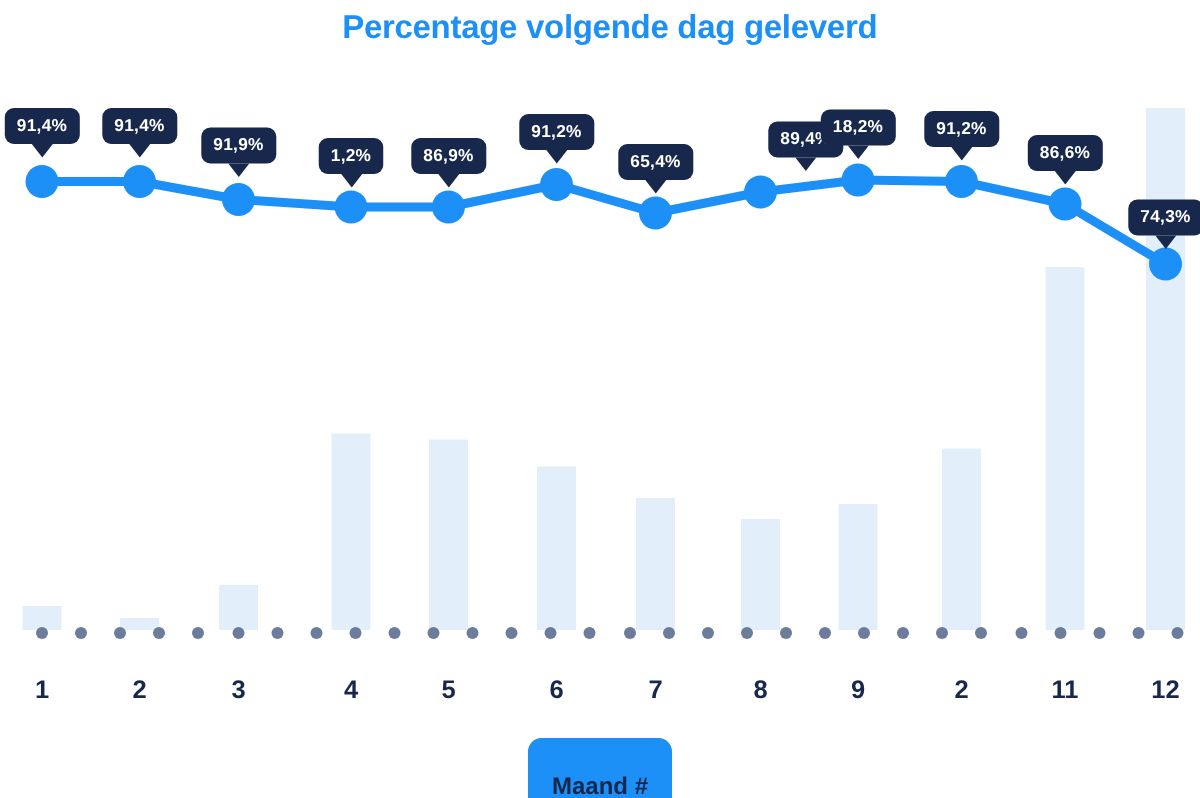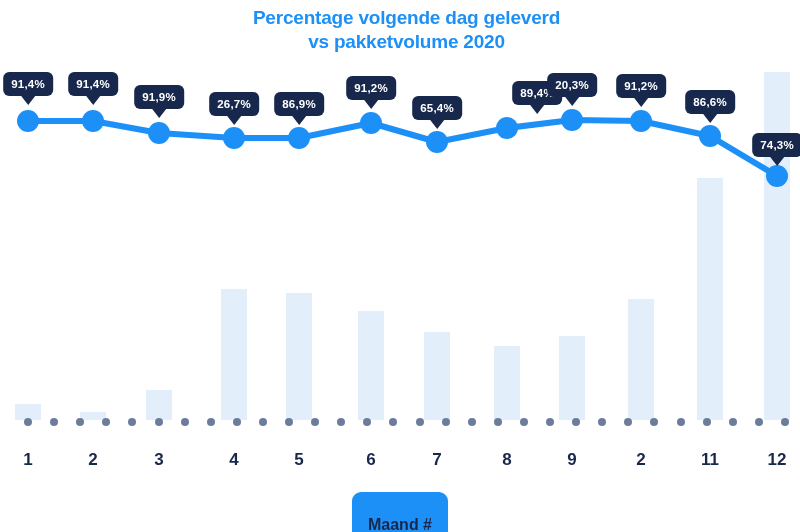--- a/index.html
+++ b/index.html
@@ -15,21 +15,21 @@
     height: 532px;
     background: #ffffff;
   }
 
   
   .chart-title {
     position: absolute;
     top: 6px; left: 13px; right: 0;
     text-align: center;
     color: #1C90F7;
-    font-size: 19px;
+    font-size: 22px;
     font-weight: 700;
     line-height: 24px;
     letter-spacing: -0.2px;
   }
   .chart-title .line { display: block; }
 
   
   .plot {
     position: absolute;
     left: 0; top: 60px;
@@ -115,21 +115,20 @@
     white-space: nowrap;
   }
 </style>
 </head>
 <body>
 
 <div id="chart-root">
 
   <div class="chart-title">
     <span class="line">Percentage volgende dag geleverd</span>
-    <span class="line">vs pakketvolume 2020</span>
   </div>
 
   <div class="plot">
     <div class="bars-layer" id="bars-layer">
         <div class="bar" title="Pakketvolume 1" style="left: 15px; bottom: 5px; height: 16px;"></div>
         <div class="bar" title="Pakketvolume 2" style="left: 80px; bottom: 5px; height: 8px;"></div>
         <div class="bar" title="Pakketvolume 3" style="left: 146px; bottom: 5px; height: 30px;"></div>
         <div class="bar" title="Pakketvolume 4" style="left: 221px; bottom: 5px; height: 131px;"></div>
         <div class="bar" title="Pakketvolume 5" style="left: 286px; bottom: 5px; height: 127px;"></div>
         <div class="bar" title="Pakketvolume 6" style="left: 358px; bottom: 5px; height: 109px;"></div>
@@ -154,26 +153,26 @@
         <div class="marker" style="left: 507px; top: 68px;"></div>
         <div class="marker" style="left: 572px; top: 60px;"></div>
         <div class="marker" style="left: 641px; top: 61px;"></div>
         <div class="marker" style="left: 710px; top: 76px;"></div>
         <div class="marker" style="left: 777px; top: 116px;"></div>
       </div>
     <div id="tips-layer">
         <div class="tip" style="left: 28px; top: 12px;">91,4%</div>
         <div class="tip" style="left: 93px; top: 12px;">91,4%</div>
         <div class="tip" style="left: 159px; top: 25px;">91,9%</div>
-        <div class="tip" style="left: 234px; top: 32px;">26,7%</div>
+        <div class="tip" style="left: 234px; top: 32px;">1,2%</div>
         <div class="tip" style="left: 299px; top: 32px;">86,9%</div>
         <div class="tip" style="left: 371px; top: 16px;">91,2%</div>
         <div class="tip" style="left: 437px; top: 36px;">65,4%</div>
         <div class="tip" style="left: 489px; top: 21px; margin-left: 48px;">89,4%</div>
-        <div class="tip" style="left: 572px; top: 13px;">20,3%</div>
+        <div class="tip" style="left: 572px; top: 13px;">18,2%</div>
         <div class="tip" style="left: 641px; top: 14px;">91,2%</div>
         <div class="tip" style="left: 710px; top: 30px;">86,6%</div>
         <div class="tip" style="left: 777px; top: 73px;">74,3%</div>
       </div>
   </div>
 
   <div class="dots-layer" id="dots-layer" style="top: 418px;">
       <div class="axis-dot" style="left: 24px; top: 0px;"></div>
       <div class="axis-dot" style="left: 50.1px; top: 0px;"></div>
       <div class="axis-dot" style="left: 76.2px; top: 0px;"></div>

